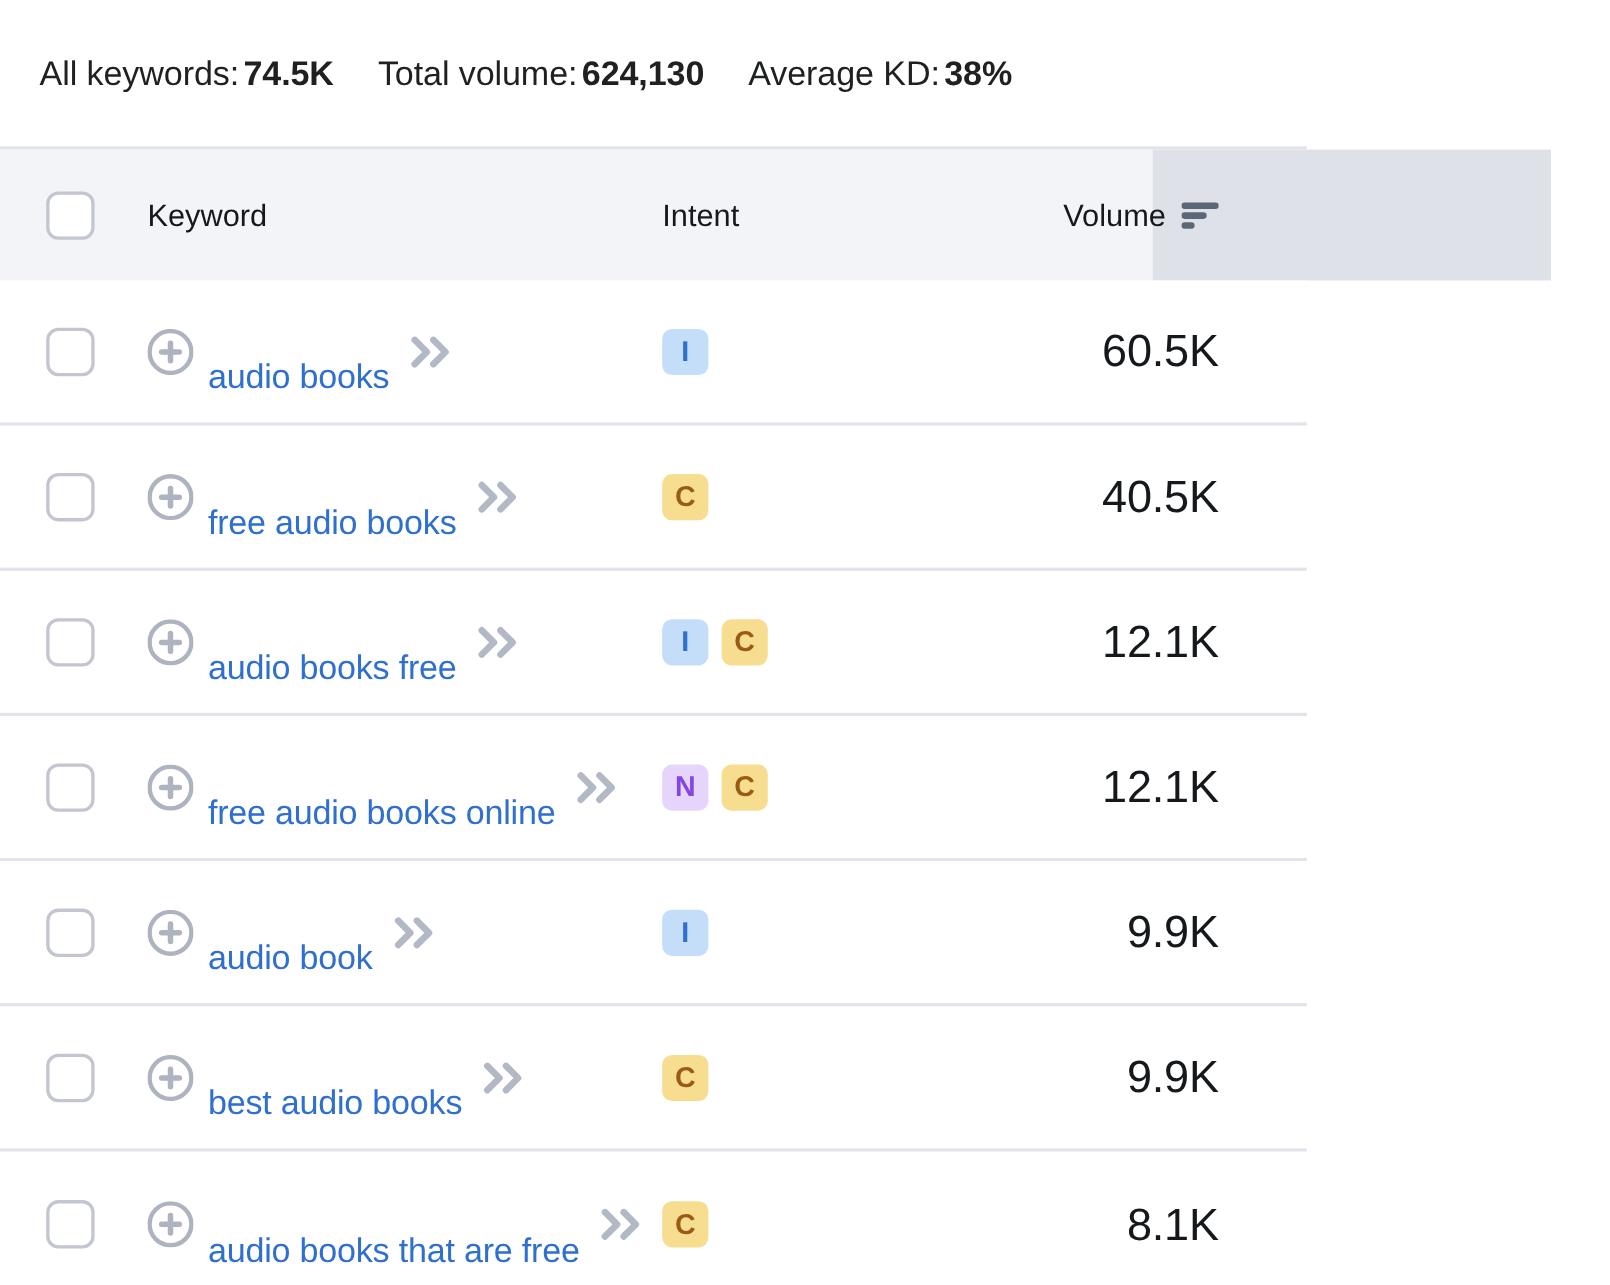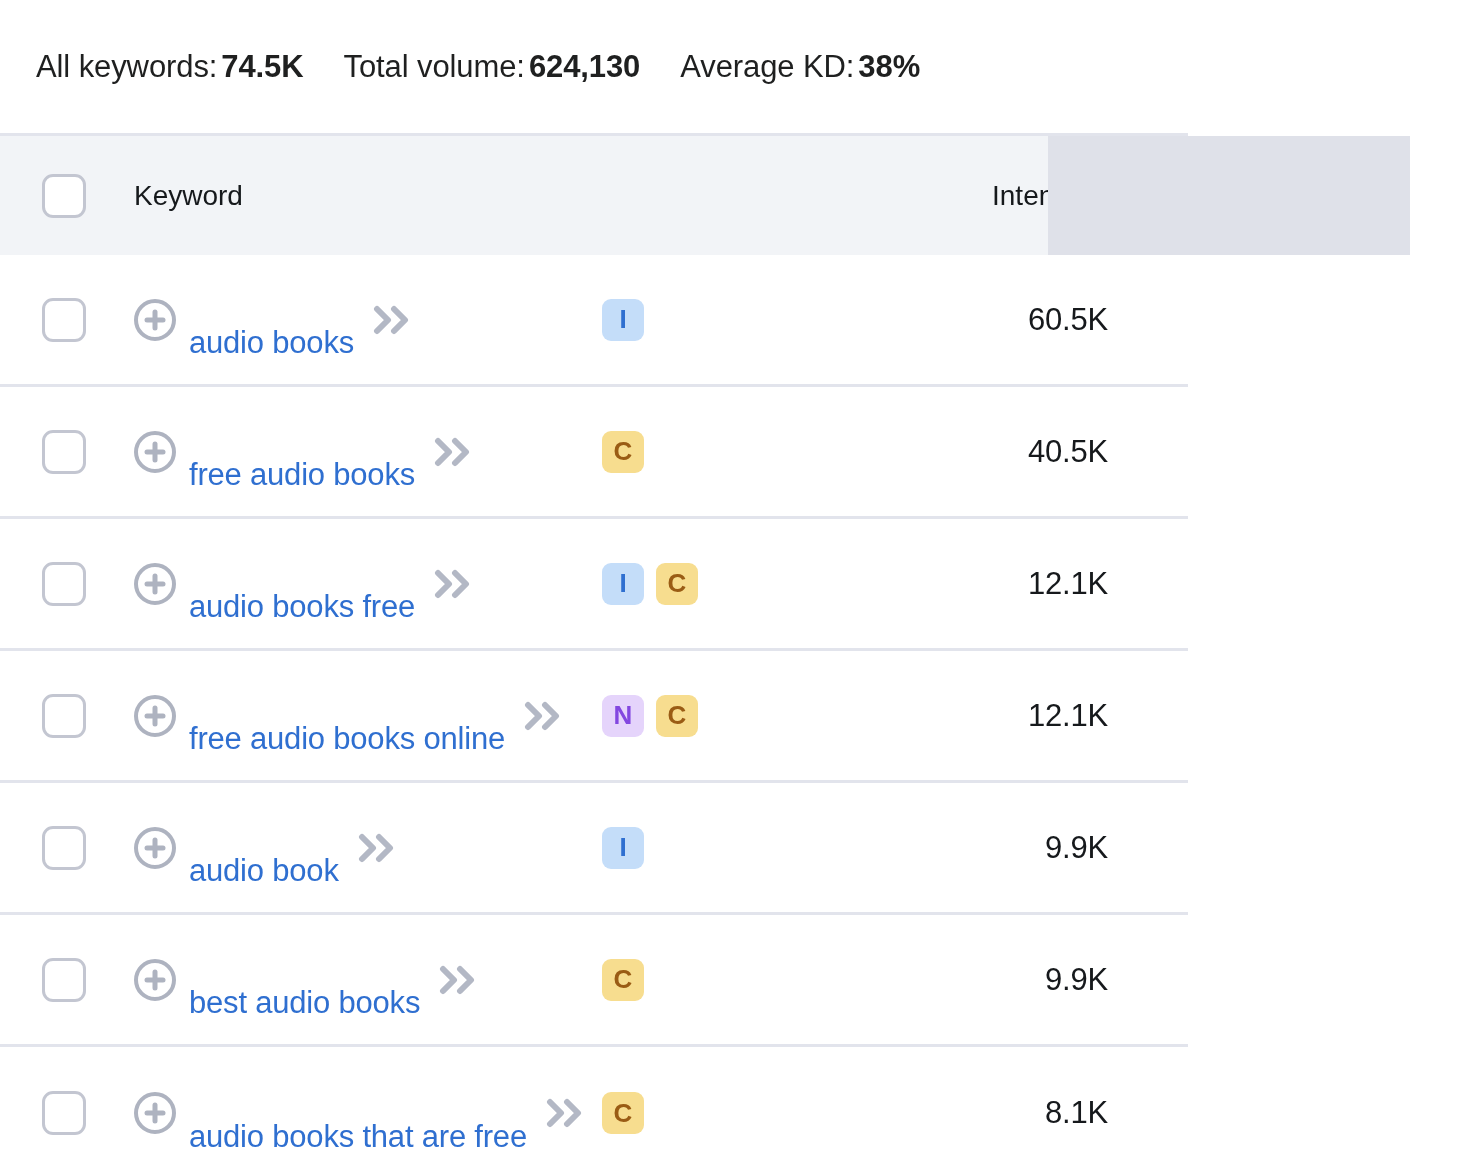--- a/index.html
+++ b/index.html
@@ -166,21 +166,21 @@
     font-size: 26px;
     font-weight: 700;
     flex: 0 0 auto;
     cursor: pointer;
   }
   .badge.I { background: #c4ddf9; color: #2f6fd0; }
   .badge.C { background: #f7dd8f; color: #9a5c14; }
   .badge.N { background: #e5d4fb; color: #8347e0; }
 
   .vol {
-    font-size: 31px;
+    font-size: 41px;
     color: #16191c;
     white-space: nowrap;
     letter-spacing: -0.2px;
   }
 
   
   .sort-icon {
     width: 34px;
     height: 26px;
     margin-left: 14px;
@@ -221,20 +221,30 @@
       </div>
 
       <div class="cell-keyword">
         <span class="th">Keyword</span>
       </div>
 
       <div class="cell-intent">
         <span class="th">Intent</span>
       </div>
 
+      <div class="cell-volume">
+        <span class="header-volume-inner">
+          <span class="th">Volume</span>
+          <svg class="sort-icon" viewBox="0 0 34 26" aria-hidden="true">
+            <rect x="0" y="1" width="34" height="6" rx="3" fill="#5c6775"></rect>
+            <rect x="0" y="10" width="23" height="6" rx="3" fill="#5c6775"></rect>
+            <rect x="0" y="19" width="12" height="6" rx="3" fill="#5c6775"></rect>
+          </svg>
+        </span>
+      </div>
     </div>
 
     <div id="rows-container">
   <div class="row body">
     <div class="cell-check">
       <div class="checkbox"></div>
     </div>
 
     <div class="cell-keyword">
       <svg class="plus-icon" viewBox="0 0 42 42" aria-hidden="true">

